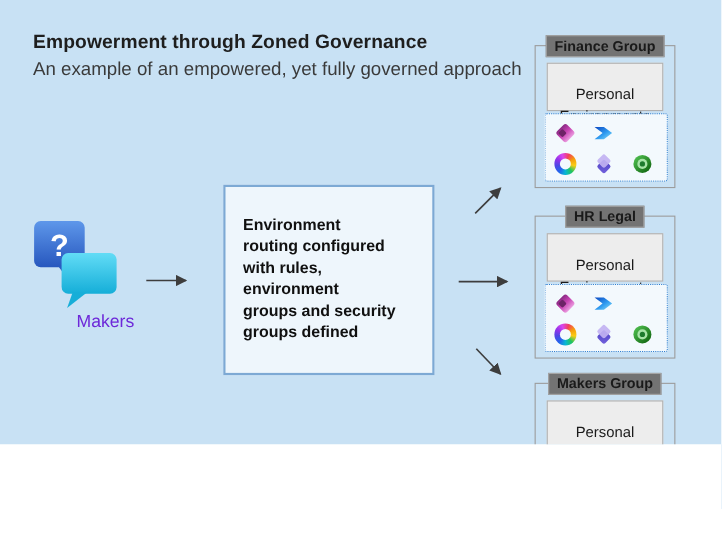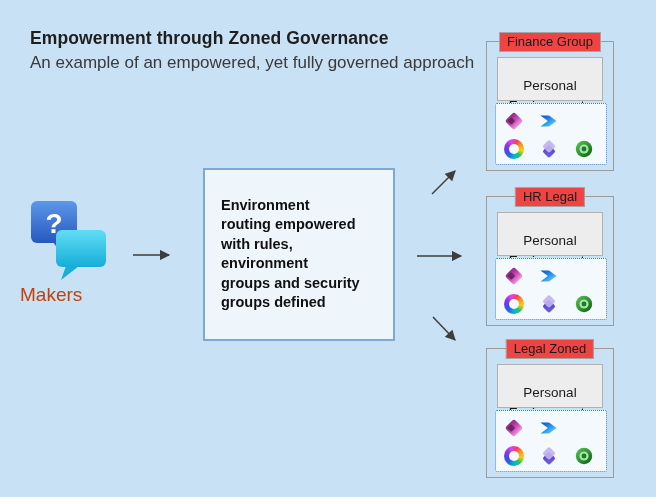--- a/index.html
+++ b/index.html
@@ -1,38 +1,38 @@
 <!DOCTYPE html>
 <html><head>
 <meta charset="utf-8">
 <style>
   html,body { margin:0; padding:0; background:#ffffff; }
   body { font-family:"Liberation Sans", sans-serif; }
-  .page { position:relative; width:656px; height:503px; background:#ffffff; overflow:hidden; }
+  .page { position:relative; width:656px; height:404px; background:#ffffff; overflow:hidden; }
   .slide { position:absolute; left:0; top:0; width:656px; height:497px; background:#c8e1f4; }
   .abs { position:absolute; }
 
   .title { left:30px; top:28px; font-size:17.5px; font-weight:700; color:#1e1e1e; letter-spacing:.1px; }
   .subtitle { left:30px; top:53px; font-size:17px; color:#3a3a3a; }
 
-  .makers-label { left:20px; top:284px; width:102px; text-align:left; font-size:19px; color:#c2410c; }
+  .makers-label { left:20px; top:284px; width:102px; text-align:right; font-size:16px; color:#6d28d9; }
 
   .center-box { left:203px; top:168px; width:192px; height:173px; background:#eef6fc;
                 border:2px solid #7da9d4; box-sizing:border-box; }
   .center-box-text { padding:26px 10px 0 16px; font-size:14.5px; font-weight:700; color:#101010;
                      line-height:1.34; white-space:pre-line; }
 
   .group { position:absolute; left:486px; width:128px; height:130px;
            border:1.5px solid #9c9c9c; box-sizing:border-box; }
   .group-finance { top:41px; }
   .group-hr { top:196px; }
   .group-legal { top:348px; }
   .group-label { position:absolute; top:-10px; left:50%; transform:translateX(-50%);
-                 background:#ef4444; border:1px solid #a5a5a5; padding:0 7px; font-size:13px;
-                 line-height:18px; white-space:nowrap; color:#1a1a1a; }
+                 background:#737373; border:1px solid #a5a5a5; padding:0 7px; font-size:13px;
+                 line-height:18px; white-space:nowrap; color:#1a1a1a;font-weight:bold; }
   .env-box { position:absolute; left:10px; top:15px; width:106px; height:44px; background:#ededed;
              border:1px solid #b0b0b0; box-sizing:border-box; text-align:center; font-size:13.5px;
              line-height:20px; color:#1a1a1a; padding-top:18px; }
   .dotted-box { position:absolute; left:8px; top:61px; width:112px; height:62px; background:#f3f9fd;
                 border:1.6px dotted #2f7fd0; border-radius:2px; box-sizing:border-box; }
   .icon-grid { display:grid; grid-template-columns:repeat(3,20px); gap:8px 15px; padding:7px 0 0 8px; }
   .ico { width:20px; height:20px; display:block; }
 
   .icon-copilot { width:20px; height:20px; border-radius:50%; position:relative;
     background:conic-gradient(from 220deg,#2563eb,#4f46e5,#9333ea,#d946ef,#f43f5e,#f59e0b,#facc15,#22c55e,#06b6d4,#2563eb); }
@@ -90,21 +90,21 @@
       </g>
       <g>
         <rect x="26" y="30" width="50" height="37" rx="6" fill="url(#gc)"></rect>
         <path d="M36 66 L31 80 L49 66 Z" fill="#17aed8"></path>
       </g>
     </svg>
     <div class="abs makers-label">Makers</div>
 
     <div class="abs center-box">
       <div class="center-box-text">Environment
-routing empowered
+routing configured
 with rules,
 environment
 groups and security
 groups defined</div>
     </div>
 
     <svg class="arrows" width="656" height="497" viewBox="0 0 656 497">
       <defs>
         <marker id="ah" markerWidth="8" markerHeight="7" refX="6.2" refY="3.5" orient="auto">
           <path d="M0,0 L7,3.5 L0,7 Z" fill="#3d3d3d"></path>
@@ -164,21 +164,21 @@
           <svg class="ico" viewBox="0 0 20 20">
             <circle cx="10" cy="10" r="8.2" fill="url(#gradDv)"></circle>
             <circle cx="10" cy="10" r="4.6" fill="#a7e3a7"></circle>
             <circle cx="10" cy="10" r="2.4" fill="#1d7a2d"></circle>
           </svg>
         </div>
       </div>
     </div>
 
     <div class="group group-legal">
-      <div class="group-label">Legal Zoned</div>
+      <div class="group-label">Makers Group</div>
       <div class="env-box">Personal Environments</div>
       <div class="dotted-box">
         <div class="icon-grid">
           <svg class="ico" viewBox="0 0 20 20">
             <rect x="3.5" y="3.5" width="13" height="13" rx="2.6" transform="rotate(45 10 10)" fill="url(#gradPa)"></rect>
             <rect x="4.5" y="7.2" width="5.6" height="5.6" rx="1.2" transform="rotate(45 7.3 10)" fill="#6d2366"></rect>
           </svg>
           <svg class="ico" viewBox="0 0 20 20">
             <path d="M1.5 4.5 H10 L17.5 10 L10 15.5 H1.5 L8.8 10 Z" fill="url(#gradFl)"></path>
           </svg>

